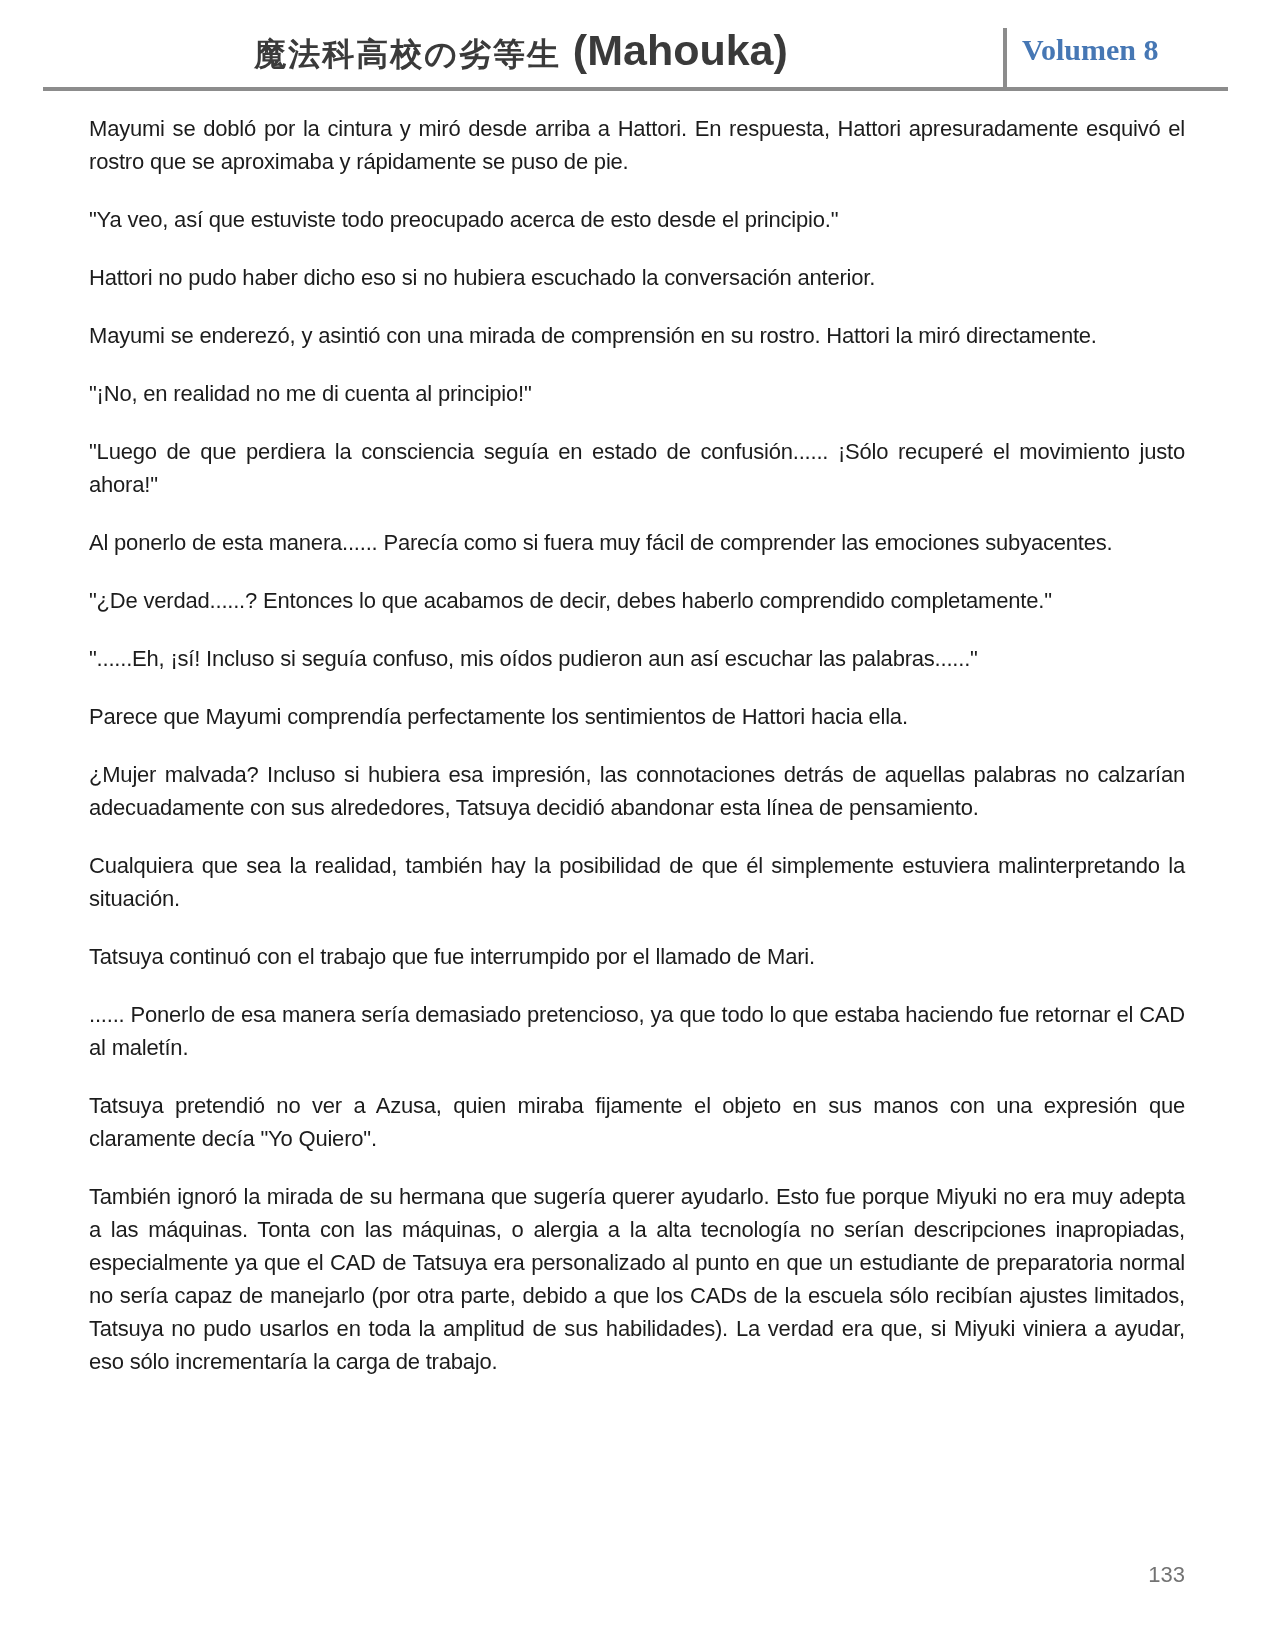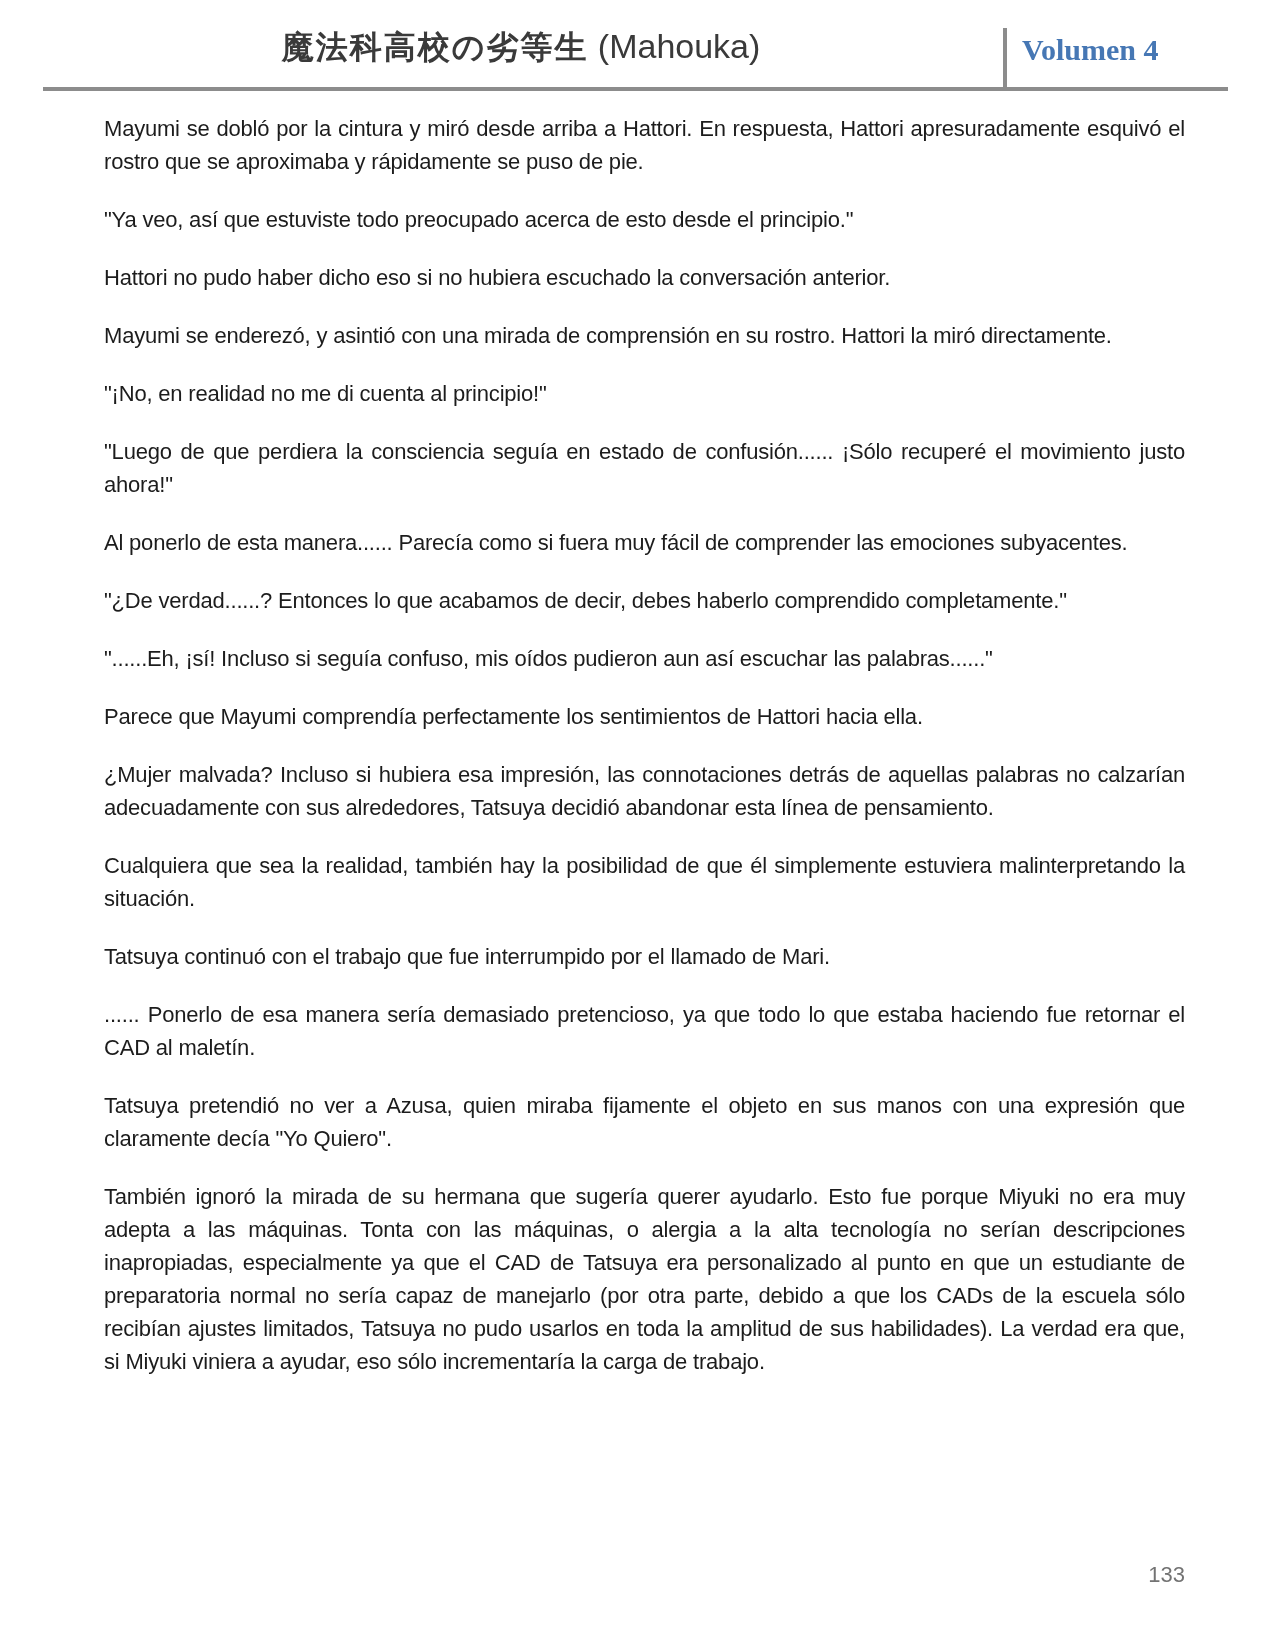--- a/index.html
+++ b/index.html
@@ -21,22 +21,22 @@
     color: #3a3a3a;
   }
   .title-jp {
     font-family: "Liberation Serif", serif;
     font-size: 32px;
     font-weight: 600;
     letter-spacing: 2px;
   }
   .title-latin {
     font-family: "Liberation Sans", sans-serif;
-    font-size: 34px;
-    font-weight: 400;
+    font-size: 43px;
+    font-weight: 700;
   }
   .volume-label {
     position: absolute;
     top: 33px;
     left: 1022px;
     font-family: "Liberation Serif", serif;
     font-size: 30px;
     font-weight: 700;
     color: #4677b4;
     white-space: nowrap;
@@ -57,21 +57,21 @@
     height: 4px;
     background: #8c8c8c;
   }
   .content {
     position: absolute;
     left: 88px;
     top: 112px;
     width: 1097px;
   }
   .para {
-    margin: 0 0 25px 16px;
+    margin: 0 0 25px 1px;
     font-size: 22px;
     line-height: 33px;
     letter-spacing: -0.2px;
     text-align: justify;
     color: #1c1c1c;
   }
   .page-number {
     position: absolute;
     top: 1562px;
     left: 88px;
@@ -85,21 +85,21 @@
 <body>
 
 <div class="page">
 
   <div class="header-title">
     <span class="title-jp">魔法科高校の劣等生</span><span class="title-latin"> (Mahouka)</span>
   </div>
 
   <div class="vbar"></div>
 
-  <div class="volume-label">Volumen 4</div>
+  <div class="volume-label">Volumen 8</div>
 
   <div class="hrule"></div>
 
   <div class="content">
       <p class="para">Mayumi se dobló por la cintura y miró desde arriba a Hattori. En respuesta, Hattori apresuradamente esquivó el rostro que se aproximaba y rápidamente se puso de pie.</p>
       <p class="para">"Ya veo, así que estuviste todo preocupado acerca de esto desde el principio."</p>
       <p class="para">Hattori no pudo haber dicho eso si no hubiera escuchado la conversación anterior.</p>
       <p class="para">Mayumi se enderezó, y asintió con una mirada de comprensión en su rostro. Hattori la miró directamente.</p>
       <p class="para">"¡No, en realidad no me di cuenta al principio!"</p>
       <p class="para">"Luego de que perdiera la consciencia seguía en estado de confusión...... ¡Sólo recuperé el movimiento justo ahora!"</p>

